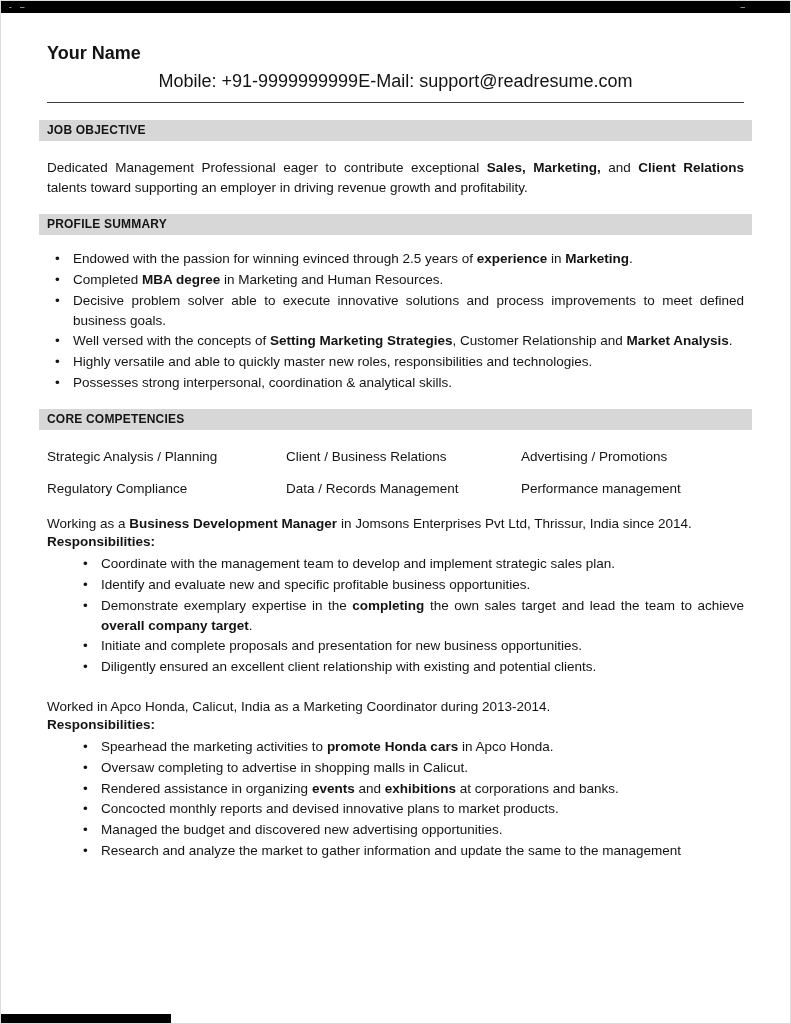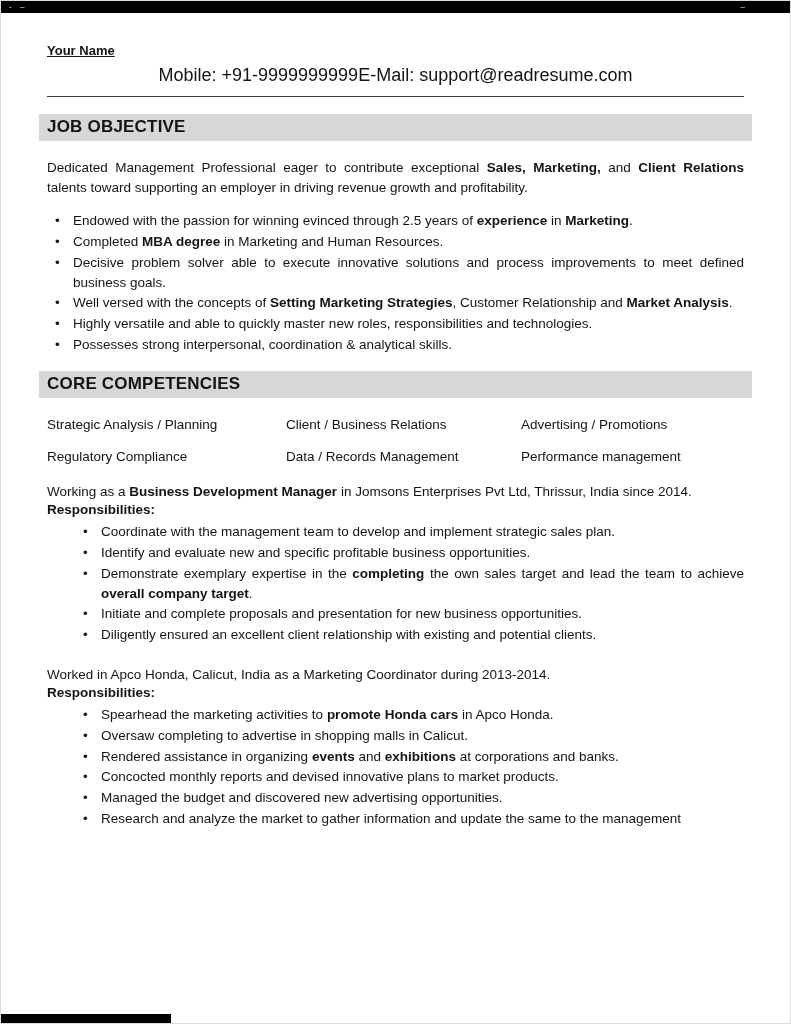--- a/index.html
+++ b/index.html
@@ -8,25 +8,25 @@
     background:#ffffff; box-sizing:border-box; border:1px solid #dcdcdc;
     font-family:"Liberation Sans","DejaVu Sans",sans-serif;
     font-size:13.5px; color:#141414; overflow:hidden;
   }
   .top-strip { height:12px; background:#000; position:relative; }
   .top-strip .mark { position:absolute; top:0; color:#fff; font-size:8px; line-height:12px; letter-spacing:3px; }
   .top-strip .mark.left { left:8px; }
   .top-strip .mark.right { right:42px; }
   .bottom-strip { position:absolute; left:0; bottom:0; width:170px; height:9px; background:#000; }
   .content { padding:0 46px; }
-  .name { font-weight:bold; font-size:13px; margin-top:30px;text-decoration:underline; }
+  .name { font-weight:bold; font-size:18px; margin-top:30px; }
   .contact-row { display:flex; justify-content:center; font-weight:normal; font-size:18px; margin-top:7px; }
   .rule { border:none; border-top:1.5px solid #3c3c3c; margin:10px 0 0; }
   .section-bar {
-    background:#d7d7d7; font-weight:bold; font-size:17px;
+    background:#d7d7d7; font-weight:bold; font-size:12px;
     padding:3px 8px 4px; margin:17px -8px 0; letter-spacing:.2px;
   }
   .para { margin:17px 0 0; text-align:justify; line-height:1.46; }
   ul.bullets { list-style:none; margin:14px 0 0; padding:0; line-height:1.46; }
   ul.bullets li { position:relative; padding-left:26px; text-align:justify; margin-bottom:1px; }
   ul.bullets li::before { content:"\2022"; position:absolute; left:8px; }
   ul.l2 { margin-left:28px; margin-top:3px; }
   .resp-label { font-weight:bold; margin:1px 0 0; line-height:1.46; }
   .job-intro { margin:17px 0 0; }
   .job-intro.second { margin-top:22px; }
@@ -53,20 +53,23 @@
       </div>
     </div>
 
     <hr class="rule">
 
     <div class="section-bar">
       <span>JOB OBJECTIVE</span>
     </div>
     <p class="para"><span>Dedicated Management Professional eager to contribute exceptional </span><span class="b">Sales, Marketing,</span><span> and </span><span class="b">Client Relations</span><span> talents toward supporting an employer in driving revenue growth and profitability.</span></p>
 
+    <div class="section-bar">
+      <span>PROFILE SUMMARY</span>
+    </div>
     <ul class="bullets l1">
       <li><span>Endowed with the passion for winning evinced through 2.5 years of </span><span class="b">experience</span><span> in </span><span class="b">Marketing</span><span>.</span></li>
       <li><span>Completed </span><span class="b">MBA degree</span><span> in Marketing and Human Resources.</span></li>
       <li><span>Decisive problem solver able to execute innovative solutions and process improvements to meet defined business goals.</span></li>
       <li><span>Well versed with the concepts of </span><span class="b">Setting Marketing Strategies</span><span>, Customer Relationship and </span><span class="b">Market Analysis</span><span>.</span></li>
       <li><span>Highly versatile and able to quickly master new roles, responsibilities and technologies.</span></li>
       <li><span>Possesses strong interpersonal, coordination &amp; analytical skills.</span></li>
     </ul>
 
     <div class="section-bar">

